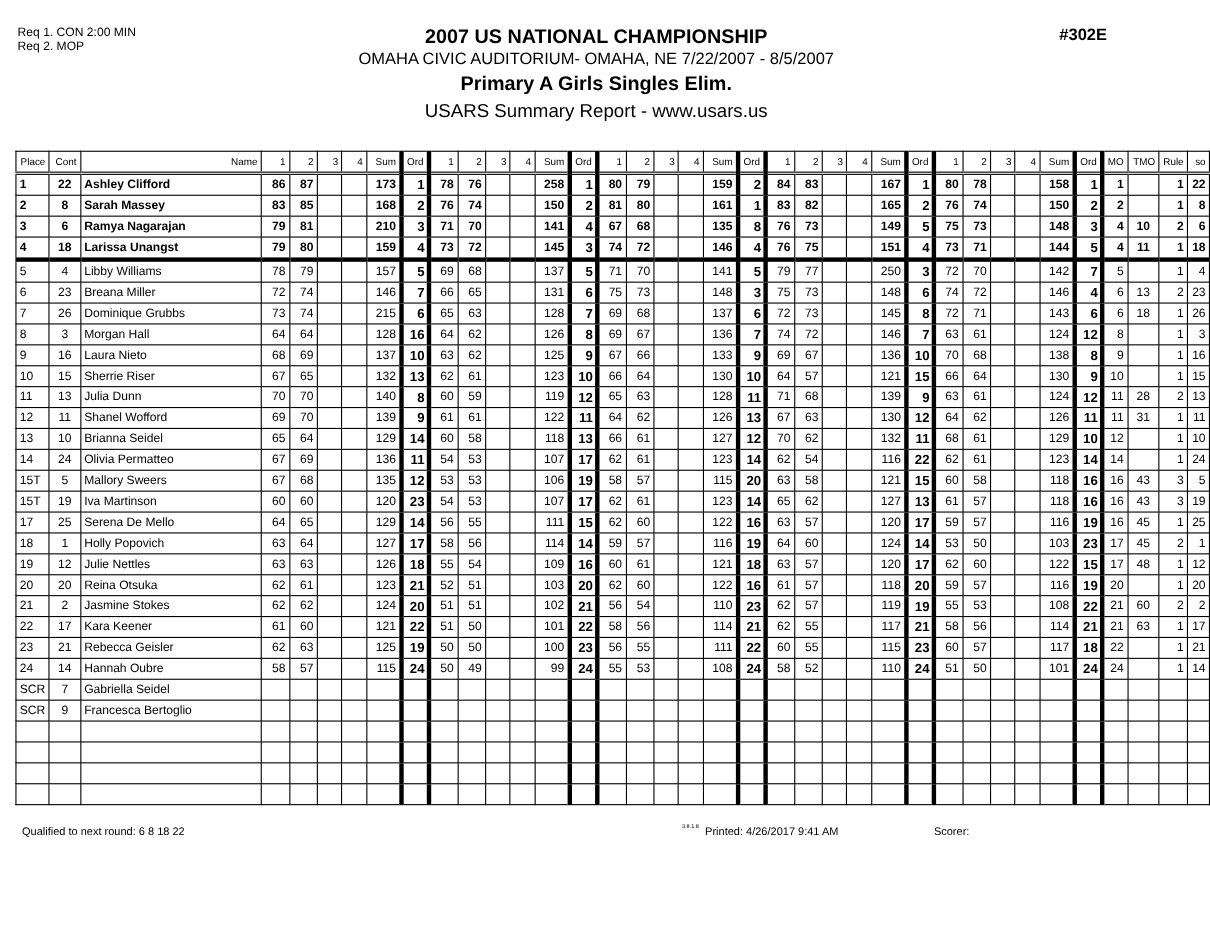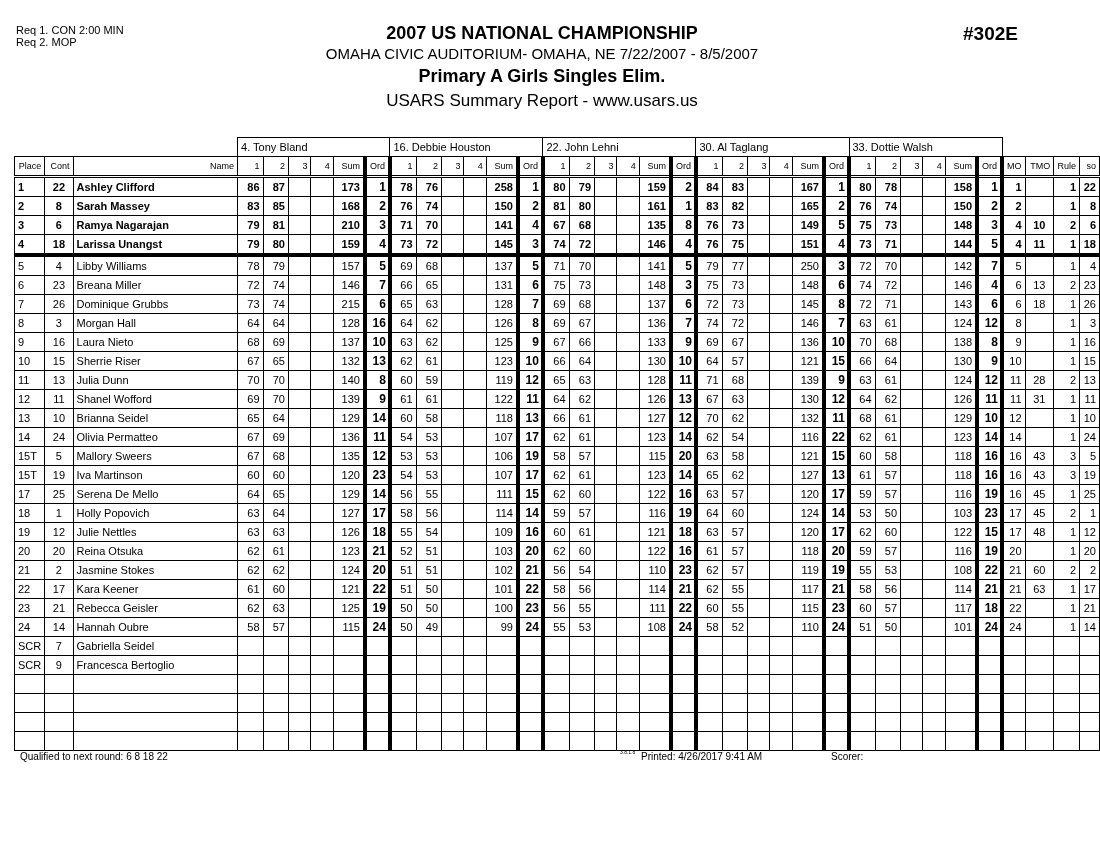--- a/index.html
+++ b/index.html
@@ -3,21 +3,21 @@
 <meta charset="utf-8">
 <style>
   html, body { margin:0; padding:0; background:#ffffff; }
   body { width:1100px; height:850px; position:relative; font-family:"Liberation Sans", sans-serif; color:#000; overflow:hidden; }
   .req { position:absolute; left:16px; top:24px; font-size:11px; line-height:12px; }
   .hdr { position:absolute; left:0; width:1100px; text-align:center; }
   .h1 { top:23px; font-size:18px; font-weight:bold; left:-8px; }
   .h2 { top:45px; font-size:15px; left:-8px; }
   .h3 { top:66px; font-size:18px; font-weight:bold; left:-8px; }
   .h4 { top:91px; font-size:17px; left:-8px; }
-  .code { position:absolute; left:963px; top:23px; font-size:19px; font-weight:bold; }
+  .code { position:absolute; left:963px; top:23px; font-size:15px; font-weight:bold; }
 
   table.grid { position:absolute; left:14px; top:137px; border-collapse:collapse; table-layout:fixed; font-size:11px; }
   table.grid td { border:1px solid #000; height:18px; padding:0 3px; white-space:nowrap; overflow:hidden; line-height:18px; }
   table.grid tr.judges td { height:17px; font-size:11px; }
   table.grid tr.judges td.nob { border:none; }
   table.grid tr.cols td { font-size:9px; height:17px; border-bottom:3px double #000;text-align:right; }
   .c { text-align:center; }
   .r { text-align:right; }
   .ord { font-weight:bold; text-align:right; font-size:12px; padding-right:2px !important; }
   .thickR { border-right:4px solid #000 !important; }
@@ -75,29 +75,20 @@
       <col style="width: 30px;">
       <col style="width: 30px;">
       <col style="width: 35px;">
       <col style="width: 19px;">
       <col style="width: 19px;">
       <col style="width: 30px;">
       <col style="width: 26px;">
       <col style="width: 20px;">
     </colgroup>
   <tbody id="tb">
-      <tr class="judges">
-        <td colspan="3" class="nob"></td>
-        <td colspan="6">4.  Tony  Bland</td>
-        <td colspan="6">16.  Debbie Houston</td>
-        <td colspan="6">22.  John Lehni</td>
-        <td colspan="6">30.  Al Taglang</td>
-        <td colspan="6">33.  Dottie  Walsh</td>
-        <td colspan="4" class="nob"></td>
-      </tr>
       <tr class="cols">
         <td>Place</td>
         <td>Cont</td>
         <td>Name</td>
         <td class="c">1</td>
         <td class="c">2</td>
         <td class="c">3</td>
         <td class="c">4</td>
         <td class="c thickR">Sum</td>
         <td class="c thickR">Ord</td>
@@ -1299,13 +1290,13 @@
         <td class="c"></td>
         <td class="r"></td>
         <td class="r"></td>
       </tr>
     </tbody>
 </table>
 
 <div class="foot" style="left:20px;">Qualified to next round:   6 8 18 22</div>
 <div class="foot" style="left:620px;font-size:5px;top:749px;">3.8.1.8</div>
 <div class="foot" style="left:641px;">Printed:  4/26/2017  9:41 AM</div>
-<div class="foot" style="left:831px;">Scorer:</div>
+<div class="foot" style="left:849px;">Scorer:</div>
 
 </body></html>

